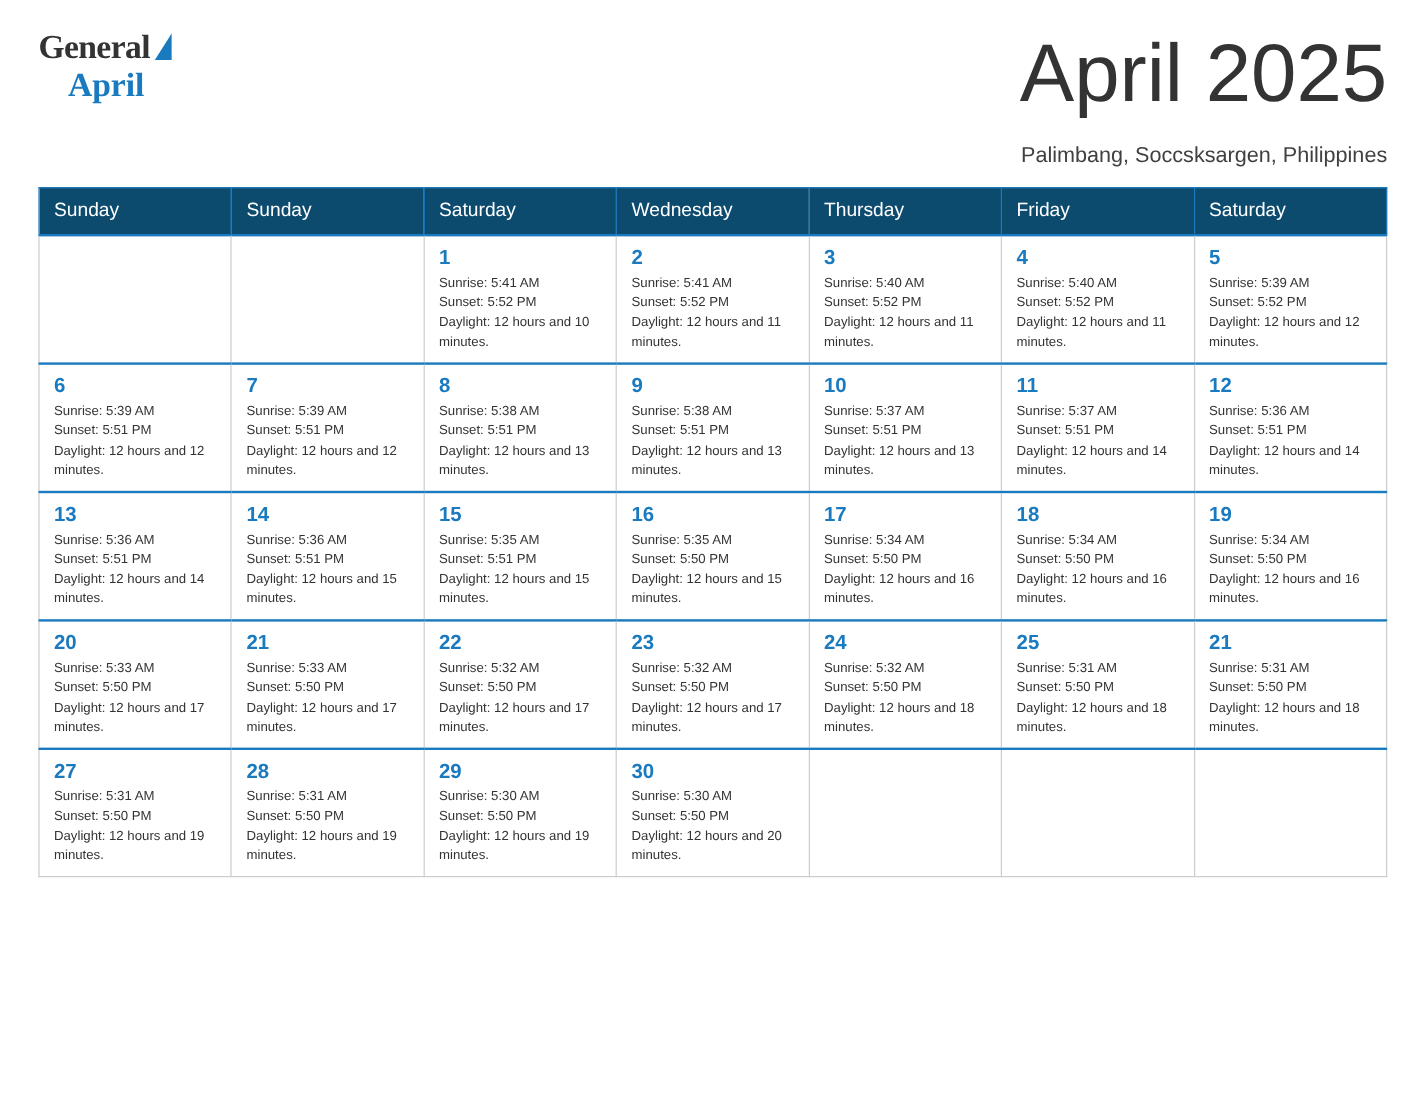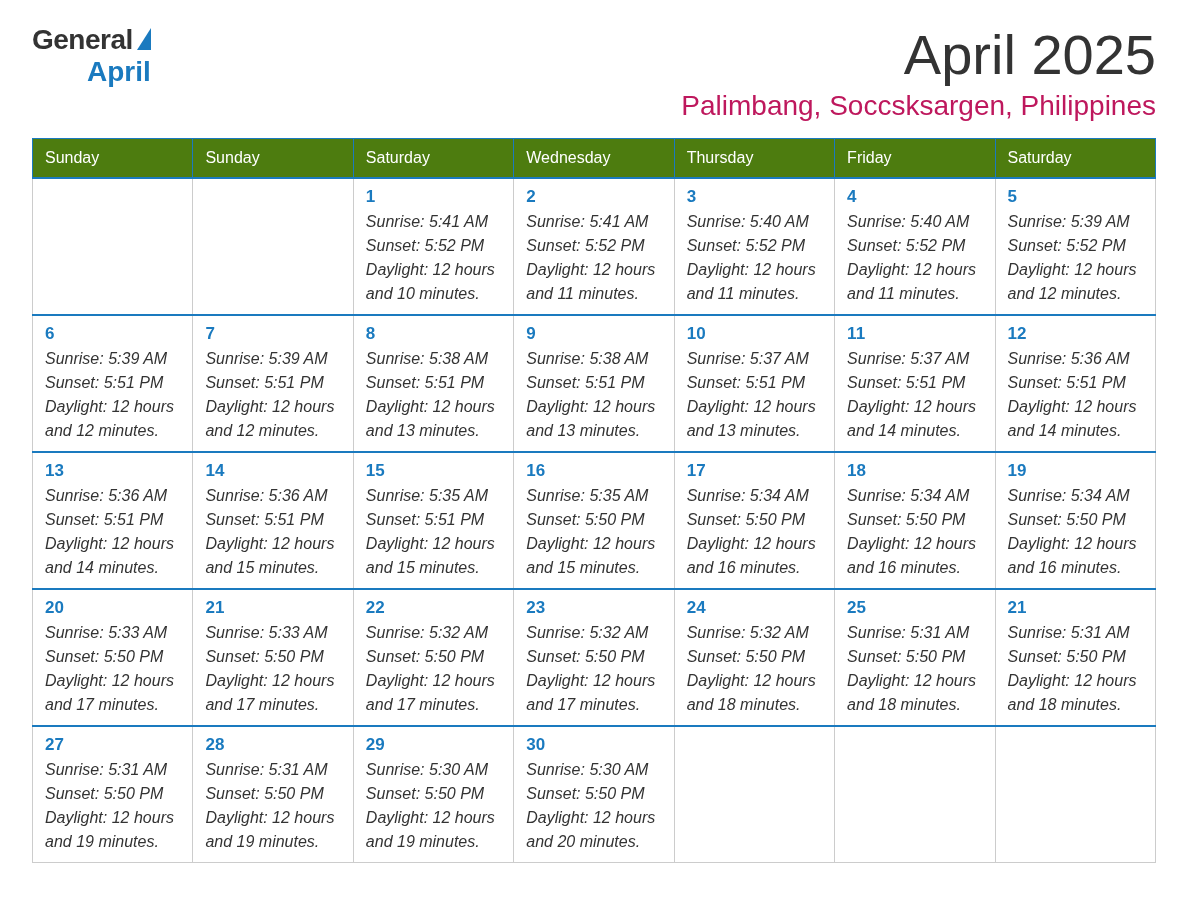--- a/index.html
+++ b/index.html
@@ -13,21 +13,22 @@
     }
     .header {
       display: flex;
       justify-content: space-between;
       align-items: flex-start;
       margin-bottom: 16px;
     }
     .logo {
       display: flex;
       flex-direction: column;
-      align-items: flex-end;
+      align-items: center;
+      font-family: Liberation Serif, serif;
     }
     .logo-top {
       display: flex;
       align-items: center;
     }
     .logo-general {
       font-size: 28px;
       font-weight: bold;
       color: #333;
       letter-spacing: -0.5px;
@@ -44,37 +45,37 @@
     .logo-blue {
       font-size: 28px;
       font-weight: bold;
       color: #1a7abf;
       margin-left: 2px;
     }
     .title-section {
       text-align: right;
     }
     .month-title {
-      font-size: 56px;
+      font-size: 68px;
       font-weight: normal;
       color: #333;
       line-height: 1.1;
     }
     .location-title {
-      font-size: 28px;
-      color: #be185d;
-      margin-top: 4px;
+      font-size: 18px;
+      color: #404040;
+      margin-top: 20px;
     }
     .calendar-table {
       width: 100%;
       border-collapse: collapse;
       border: 1px solid #ccc;
     }
     .calendar-table thead tr th {
-      background-color: #4d7c0f;
+      background-color: #0c4a6e;
       color: #fff;
       padding: 10px 12px;
       font-size: 16px;
       font-weight: normal;
       text-align: left;
       border: 1px solid #1a7abf;
     }
     .calendar-table tbody tr td {
       vertical-align: top;
       padding: 8px 12px;
@@ -82,24 +83,23 @@
       width: calc(100% / 7);
       min-height: 90px;
     }
     .cell-day {
       font-size: 17px;
       font-weight: bold;
       color: #1a7abf;
       margin-bottom: 3px;
     }
     .cell-info {
-      font-size: 16px;
+      font-size: 11px;
       color: #333;
       line-height: 1.5;
-      font-style: italic;
     }
     .empty-cell {
       background: #fff;
     }
     tbody tr td {
       background: #fff;
     }
     
     tbody tr.week-row td {
       border-top: 2px solid #1a7abf;

